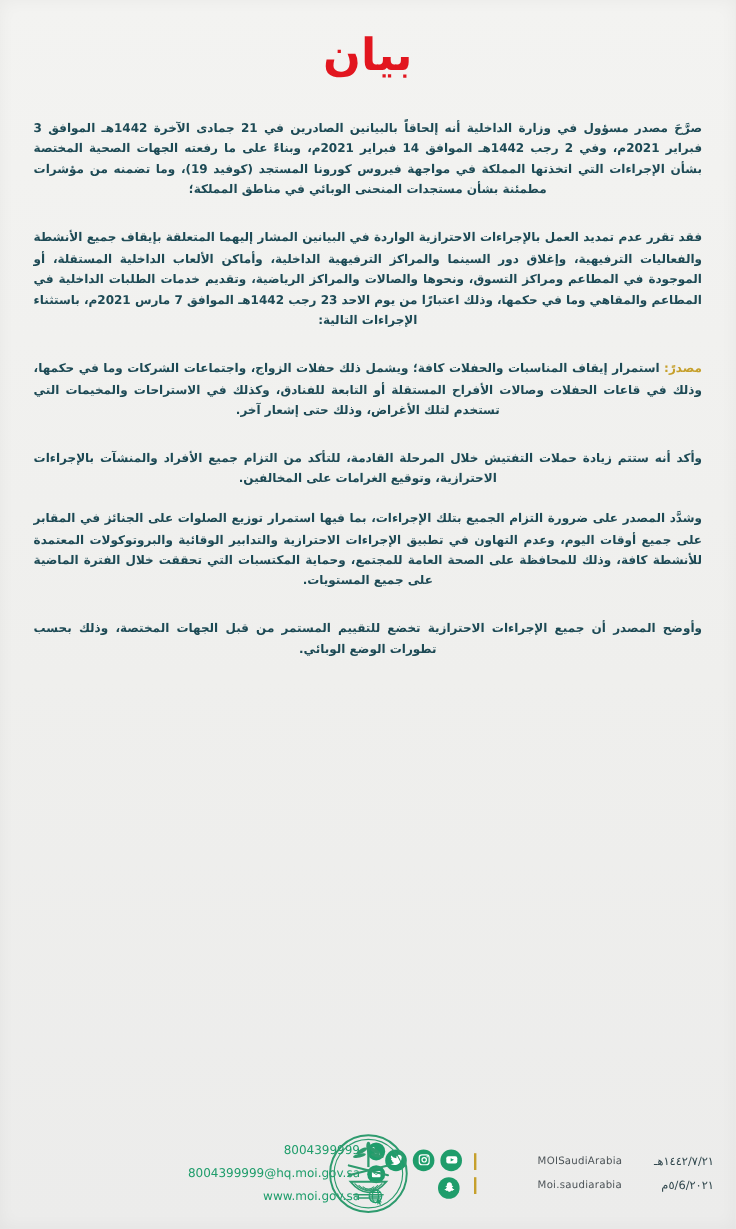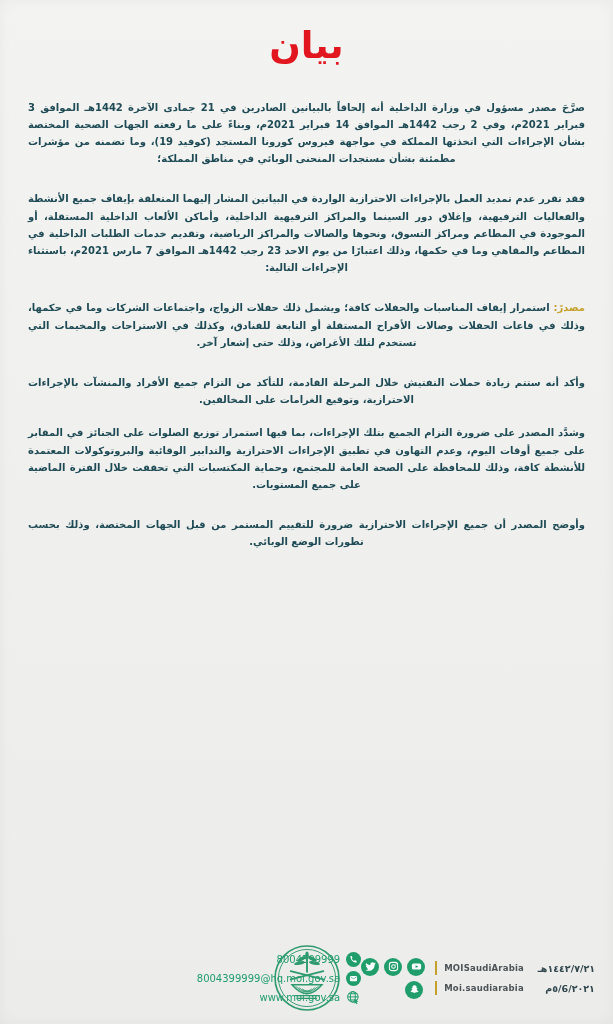--- a/index.html
+++ b/index.html
@@ -117,29 +117,30 @@
   }
   .vbar {
     width: 2px;
     height: 14px;
     background: #c6a02c;
     display: inline-block;
   }
   .handle-text {
     color: #4c5357;
     font-size: 8.5px;
-    font-weight: bold;
+    font-weight: normal;
     letter-spacing: 0.2px;
     white-space: nowrap;
     min-width: 76px;
+    margin-left: 44px;
   }
   .date-text {
     color: #30474d;
     font-size: 9.5px;
-    font-weight: bold;
+    font-weight: normal;
     white-space: nowrap;
     direction: rtl;
     min-width: 64px;
     text-align: right;
   }
 
   .footer-emblem {
     position: absolute;
     left: 50%;
     transform: translateX(-50%);
@@ -198,21 +199,21 @@
 
     <p class="para"><span class="lead">مصدرً:</span><span> استمرار إيقاف المناسبات والحفلات كافة؛ ويشمل ذلك حفلات الزواج، واجتماعات الشركات وما في حكمها، وذلك في قاعات الحفلات وصالات الأفراح المستقلة أو التابعة للفنادق، وكذلك في الاستراحات والمخيمات التي تستخدم لتلك الأغراض، وذلك حتى إشعار آخر.</span></p>
 
     <div class="para-spacer"></div>
 
     <p class="para">وأكد أنه ستتم زيادة حملات التفتيش خلال المرحلة القادمة، للتأكد من التزام جميع الأفراد والمنشآت بالإجراءات الاحترازية، وتوقيع الغرامات على المخالفين.</p>
 
     <p class="para">وشدَّد المصدر على ضرورة التزام الجميع بتلك الإجراءات، بما فيها استمرار توزيع الصلوات على الجنائز في المقابر على جميع أوقات اليوم، وعدم التهاون في تطبيق الإجراءات الاحترازية والتدابير الوقائية والبروتوكولات المعتمدة للأنشطة كافة، وذلك للمحافظة على الصحة العامة للمجتمع، وحماية المكتسبات التي تحققت خلال الفترة الماضية على جميع المستويات.</p>
     <div class="para-spacer"></div>
 
-    <p class="para">وأوضح المصدر أن جميع الإجراءات الاحترازية ضرورة للتقييم المستمر من قبل الجهات المختصة، وذلك بحسب تطورات الوضع الوبائي.</p>
+    <p class="para">وأوضح المصدر أن جميع الإجراءات الاحترازية تخضع للتقييم المستمر من قبل الجهات المختصة، وذلك بحسب تطورات الوضع الوبائي.</p>
 
   </div>
 
   <div class="footer">
 
     <div class="footer-left">
       <div class="social-stack">
         <div class="social-row">
           <span class="ic">
             <svg width="11" height="11" viewBox="0 0 24 24" fill="#ffffff">

